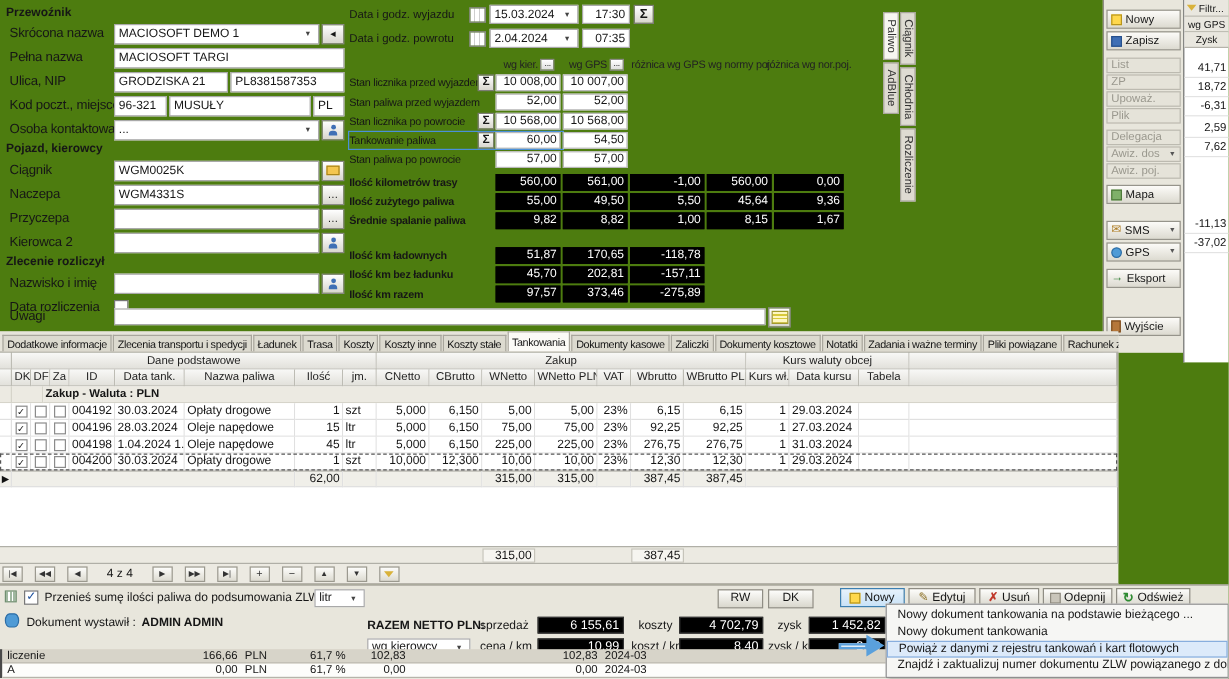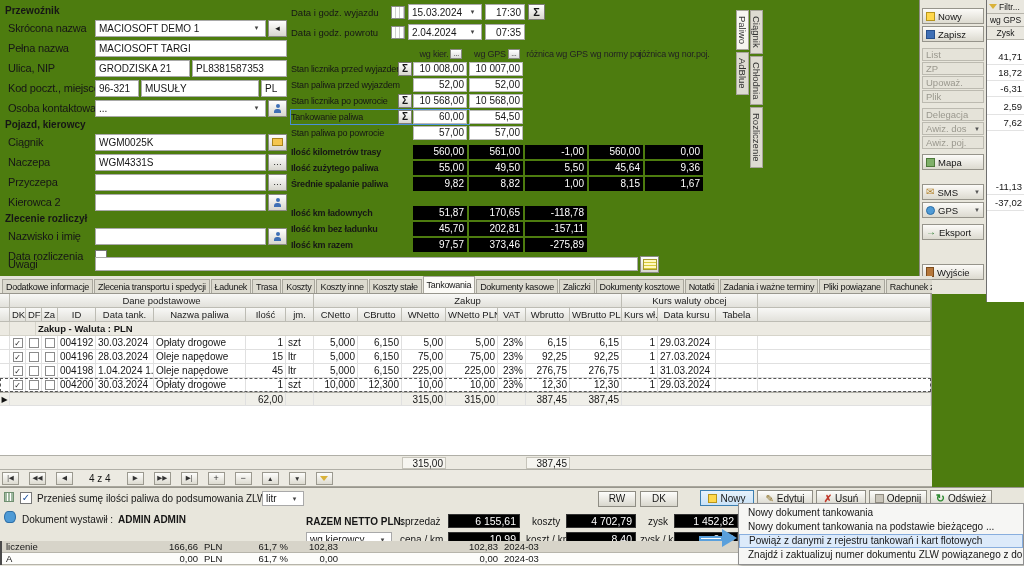--- a/index.html
+++ b/index.html
@@ -759,22 +759,22 @@
       <span class="bcell" style="left:202px;width:28px">PLN</span>
       <span class="bcell" style="left:238px;width:48px;text-align:right">61,7 %</span>
       <span class="bcell" style="left:290px;width:46px;text-align:right">0,00</span>
       <span class="bcell" style="left:440px;width:56px;text-align:right">0,00</span>
       <span class="bcell" style="left:502px;width:52px">2024-03</span>
     </div>
   </div>
 
   <div class="cmenu">
 
-  <div class="citem">Nowy dokument tankowania</div>
-      <div class="citem">Nowy dokument tankowania na podstawie bieżącego ...</div>
+  <div class="citem">Nowy dokument tankowania na podstawie bieżącego ...</div>
+      <div class="citem">Nowy dokument tankowania</div>
       <div class="citem hl">Powiąż z danymi z rejestru tankowań i kart flotowych</div>
       <div class="citem">Znajdź i zaktualizuj numer dokumentu ZLW powiązanego z dokumentem tankowania</div>
     </div>
 
   <div class="cursorA">
     <span class="shaft"></span>
     <span class="head"></span>
   </div>
 
 </div>

